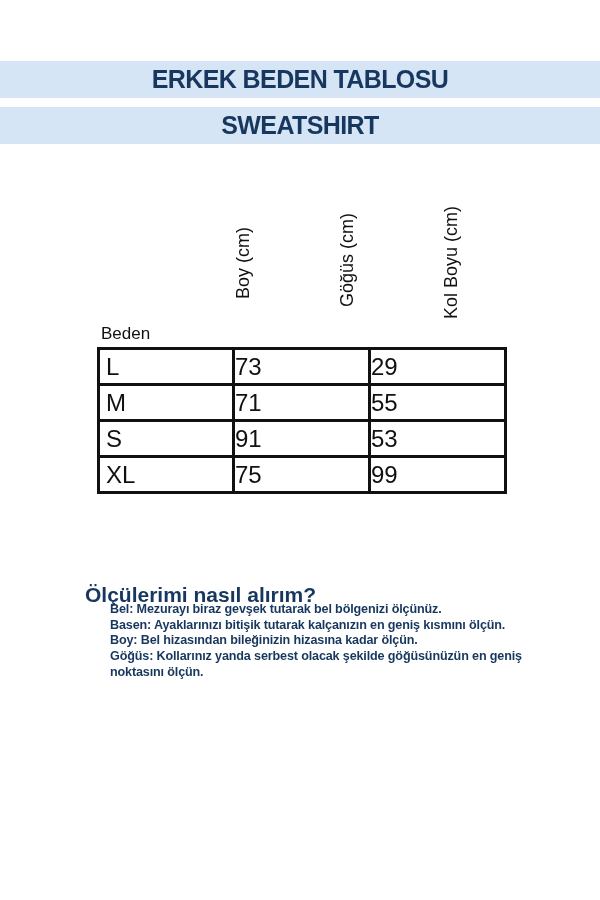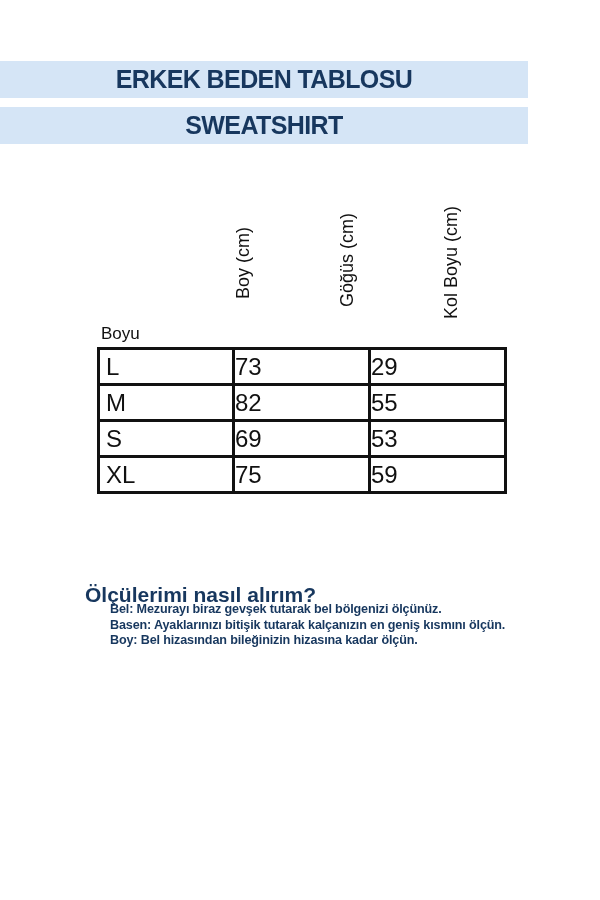--- a/index.html
+++ b/index.html
@@ -1,18 +1,18 @@
 <!DOCTYPE html>
 <html><head>
   <meta charset="utf-8">
   <style>
     html, body { margin: 0; padding: 0; background: #ffffff; }
     body { width: 600px; height: 900px; position: relative; overflow: hidden;
            font-family: "Liberation Sans", sans-serif; }
-    .band { position: absolute; left: 0; width: 528px; background: #d5e5f6;
+    .band { position: absolute; left: 0; width: 600px; background: #d5e5f6;
             display: flex; align-items: center; justify-content: center;
             color: #17375e; font-weight: bold; font-size: 25px; letter-spacing: -0.6px; }
     .band1 { top: 61px; height: 37px; }
     .band2 { top: 107px; height: 37px; }
     .vhead { position: absolute; font-size: 18px; color: #111; white-space: nowrap;
              transform-origin: left top; transform: rotate(-90deg); }
     .beden { position: absolute; left: 101px; top: 324px; font-size: 17px; color: #111; }
     table.sizes { position: absolute; left: 97px; top: 347px; border-collapse: collapse;
                   font-size: 24px; color: #111; }
     table.sizes td { border: 3px solid #111; height: 33px; padding: 0; }
@@ -31,46 +31,47 @@
   <span>ERKEK BEDEN TABLOSU</span>
 </div>
 <div class="band band2">
   <span>SWEATSHIRT</span>
 </div>
 
 <div class="vhead" style="left:233px; top:299px;">Boy (cm)</div>
 <div class="vhead" style="left:337px; top:307px;">Göğüs (cm)</div>
 <div class="vhead" style="left:441px; top:319px;">Kol Boyu (cm)</div>
 
-<div class="beden">Boyu</div>
+<div class="beden">Beden</div>
 
 <table class="sizes">
   <tbody>
     <tr>
       <td class="size">L</td>
       <td class="num">73</td>
       <td class="num">29</td>
     </tr>
     <tr>
       <td class="size">M</td>
-      <td class="num">82</td>
+      <td class="num">71</td>
       <td class="num">55</td>
     </tr>
     <tr>
       <td class="size">S</td>
-      <td class="num">69</td>
+      <td class="num">91</td>
       <td class="num">53</td>
     </tr>
     <tr>
       <td class="size">XL</td>
       <td class="num">75</td>
-      <td class="num">59</td>
+      <td class="num">99</td>
     </tr>
   </tbody>
 </table>
 
 <div class="howto">Ölçülerimi nasıl alırım?</div>
 
 <div class="tips">
   <p class="tip">Bel: Mezurayı biraz gevşek tutarak bel bölgenizi ölçünüz.</p>
   <p class="tip">Basen: Ayaklarınızı bitişik tutarak kalçanızın en geniş kısmını ölçün.</p>
   <p class="tip">Boy: Bel hizasından bileğinizin hizasına kadar ölçün.</p>
+  <p class="tip">Göğüs: Kollarınız yanda serbest olacak şekilde göğüsünüzün en geniş noktasını ölçün.</p>
 </div>
 
 </body></html>

